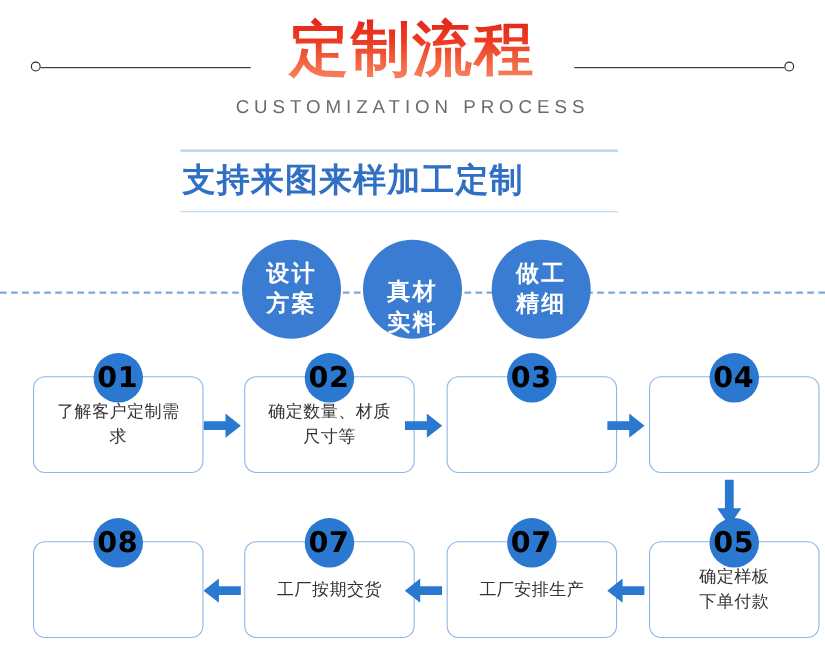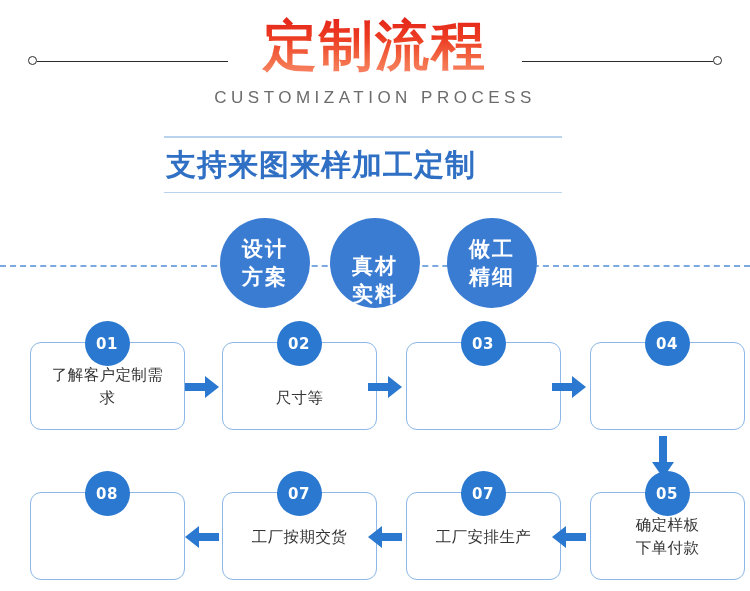--- a/index.html
+++ b/index.html
@@ -173,22 +173,22 @@
   }
   .badge {
     position: absolute;
     top: -22px;
     left: 50%;
     margin-left: -23px;
     width: 45px;
     height: 45px;
     border-radius: 50%;
     background: #2a78cf;
-    color: #ffffff;
-    font-size: 15px;
+    color: #000000;
+    font-size: 26px;
     font-weight: bold;
     display: flex;
     align-items: center;
     justify-content: center;
     letter-spacing: 0.5px;
     font-family: "DejaVu Sans", "Liberation Sans", sans-serif;
   }
 
   .node-p1 { left: 30px; }
   .node-p2 { left: 222px; }
@@ -274,21 +274,21 @@
 
     <div class="arrow-h arr-a">
       <svg width="34" height="22" viewBox="0 0 34 22">
         <path d="M0 7 L20 7 L20 0 L34 11 L20 22 L20 15 L0 15 Z" fill="#2a78cf"></path>
       </svg>
     </div>
 
     <div class="node node-p2">
       <div class="badge">02</div>
       <div class="node-text">
-        <br>
+        <span>确定数量、材质</span><br>
         <span>尺寸等</span>
       </div>
     </div>
 
     <div class="arrow-h arr-b">
       <svg width="34" height="22" viewBox="0 0 34 22">
         <path d="M0 7 L20 7 L20 0 L34 11 L20 22 L20 15 L0 15 Z" fill="#2a78cf"></path>
       </svg>
     </div>
 

